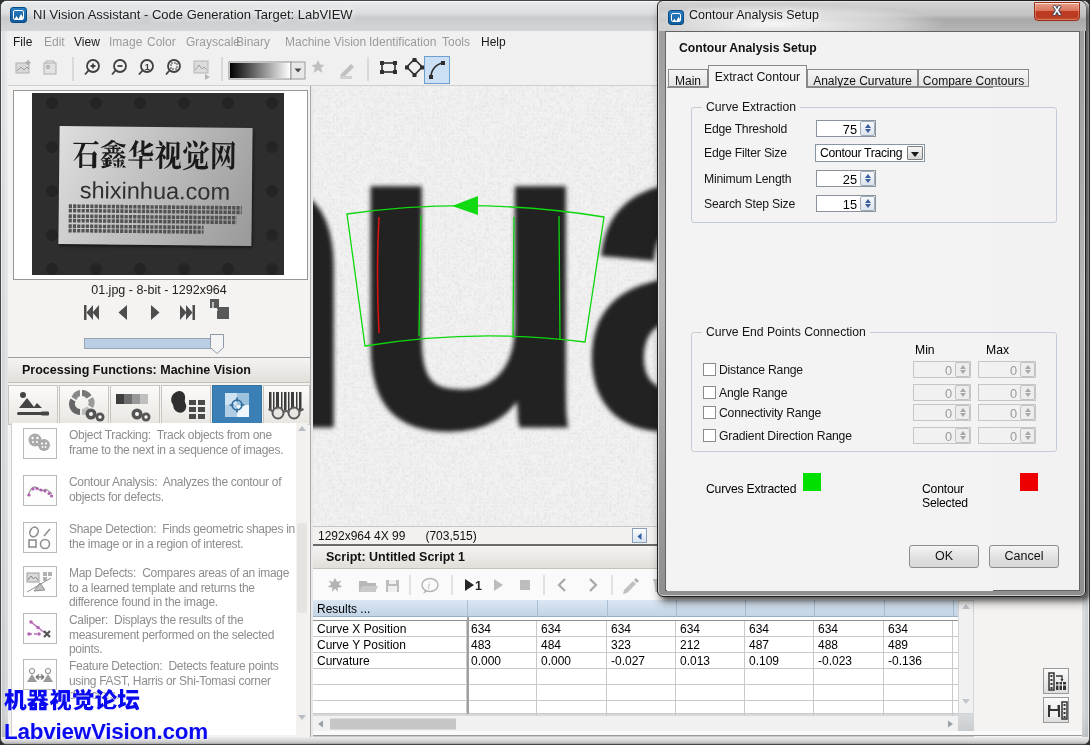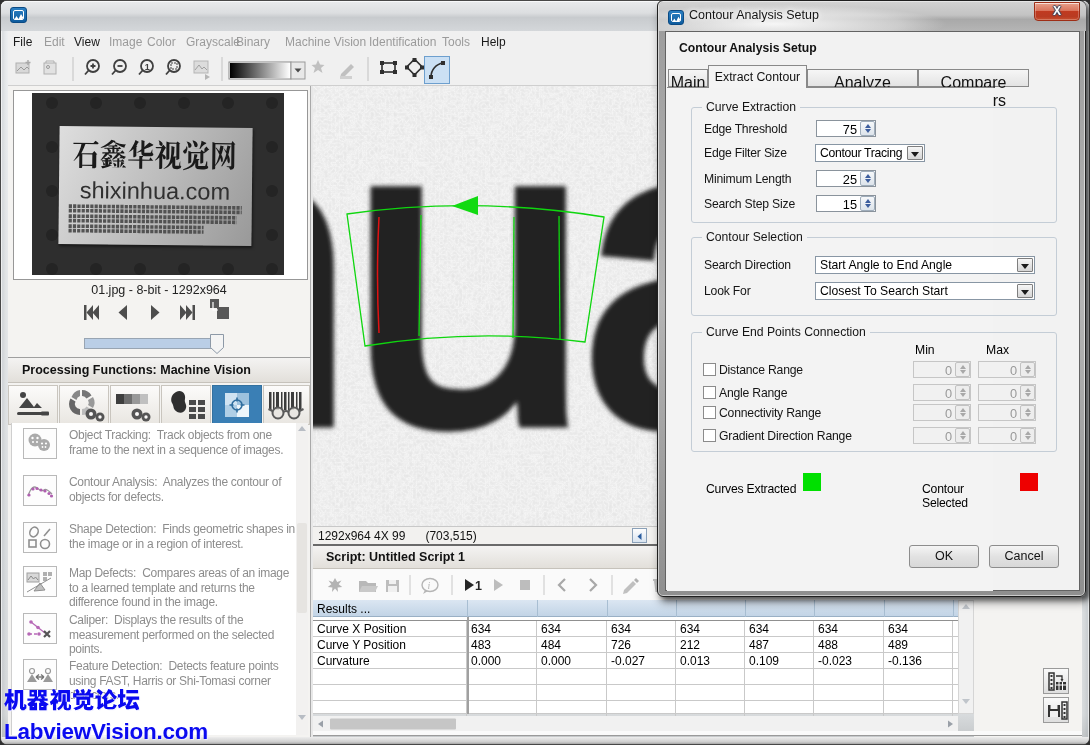--- a/index.html
+++ b/index.html
@@ -59,21 +59,21 @@
 
 #wm1{position:absolute;left:4px;top:689px;z-index:60}
 #wm2{position:absolute;left:4px;top:719px;z-index:60;font-size:22.4px;font-weight:bold;color:#0a0af0;letter-spacing:-0.2px;text-shadow:1px 1px 0 rgba(235,235,255,.9)}
 
 #dlg{position:absolute;left:657px;top:0px;width:429px;height:597px;z-index:100;border-radius:6px;background:linear-gradient(#c9c9c9,#9e9e9e 30px,#b5b5b5 50%,#8f8f8f);border:1px solid #1f1f1f;box-shadow:inset 0 0 0 1px rgba(255,255,255,.55),4px 3px 5px rgba(0,0,0,.5),2px 6px 9px rgba(0,0,0,.35)}
 #dlg-title{position:absolute;left:10px;top:8px;font-size:12.5px;color:#151515;text-shadow:0 0 9px #fff,0 0 5px #fff}
 #dlg-ico{position:absolute;left:10px;top:9px;width:16px;height:15px;border-radius:3px;background:linear-gradient(#2a7fc2,#0f5c9e);border:1px solid #0a4a84}
 #dlg-close{position:absolute;left:376px;top:1px;width:46px;height:19px;border-radius:0 0 4px 4px;background:linear-gradient(#e9a08b 0%,#d9745c 45%,#c03a20 50%,#b93b22 80%,#c8502f 100%);border:1px solid #9e2e16;box-shadow:inset 0 1px 0 rgba(255,255,255,.55),inset 0 0 0 1px rgba(255,255,255,.25);color:#fff;font-weight:bold;font-size:12px;text-align:center;line-height:16px;text-shadow:-1px 0 1px #3a4a63,1px 0 1px #3a4a63,0 1px 1px #3a4a63,0 -1px 1px #3a4a63}
 #dlg-client{position:absolute;left:7px;top:30px;width:415px;height:560px;background:#f2f2f2;border:1px solid #636363}
 #dlg-hdr{position:absolute;left:1px;top:1px;width:411px;height:29px;background:#f2f2f2;font-weight:bold;font-size:12.2px;color:#111;padding:8px 0 0 12px}
-.tab{position:absolute;top:37px;height:18px;background:linear-gradient(#f6f6f6,#e3e3e3);border:1px solid #898989;font-size:16px;color:#111;text-align:center;padding-top:4px}
+.tab{position:absolute;top:37px;height:18px;background:linear-gradient(#f6f6f6,#e3e3e3);border:1px solid #898989;font-size:12px;color:#111;text-align:center;padding-top:4px}
 .tab.sel{top:33px;height:23px;background:#f4f4f4;border-bottom:none;z-index:2;font-size:12.3px;padding-top:4px}
 #tabpanel{position:absolute;left:1px;top:55px;width:326px;height:504px;background:#f3f3f3;border-top:1px solid #898989}
 .grp{position:absolute;left:24px;width:366px;border:1px solid #c4cdd6;border-radius:3px}
 .grplbl{position:absolute;left:10px;top:-8px;background:#f3f3f3;padding:0 4px;font-size:12.2px;color:#151515}
 .flbl{position:absolute;left:12px;font-size:12.2px;color:#151515;letter-spacing:-0.2px}
 .spin{position:absolute;width:60px;height:17px;background:#fff;border:1px solid #8a939c;font-size:12.8px;text-align:right;padding:1px 18px 0 0;color:#000}
 .spin.dis{background:#f1f1f1;border-color:#c6c6c6;color:#9a9a9a}
 .spin i{position:absolute;right:0px;top:0px;width:15px;height:15px;background:linear-gradient(#f6f8fa,#dde4eb);border:1px solid #9fadbb;border-radius:2px}
 .spin i:before,.spin i:after{content:"";position:absolute;left:3.5px;border-left:3.5px solid transparent;border-right:3.5px solid transparent}
 .spin i:before{top:2px;border-bottom:4px solid #3d5e9e}
@@ -93,20 +93,21 @@
 <div id="stage">
 <div id="win"></div>
 <div id="titlebar"></div>
 <div id="title-ico">
       <div class="ni-mt">
         <svg width="13" height="12" viewBox="0 0 13 12">
           <path d="M0 12 L0 9 L2.5 5 L4.5 8 L7 3 L9.5 7 L11 5 L13 8 L13 12 Z" fill="#fff"></path>
         </svg>
       </div>
     </div>
+<div id="title-txt">NI Vision Assistant - Code Generation Target: LabVIEW</div>
 <div id="menubar">
 <span style="left:5px">File</span>
 <span class="d" style="left:36px">Edit</span>
 <span style="left:66px">View</span>
 <span class="d" style="left:101px">Image</span>
 <span class="d" style="left:139px">Color</span>
 <span class="d" style="left:178px">Grayscale</span>
 <span class="d" style="left:228px">Binary</span>
 <span class="d" style="left:277px">Machine Vision</span>
 <span class="d" style="left:361px">Identification</span>
@@ -506,21 +507,21 @@
         <div class="tcell" style="left:294px;width:69px">634</div>
         <div class="tcell" style="left:363px;width:69px">634</div>
         <div class="tcell" style="left:432px;width:69px">634</div>
         <div class="tcell" style="left:501px;width:70px">634</div>
         <div class="tcell" style="left:571px;width:69px">634</div>
       </div>
 <div class="trow" style="top:37px;height:16px">
         <div class="tcell" style="left:0px;width:154px">Curve Y Position</div>
         <div class="tcell" style="left:154px;width:70px">483</div>
         <div class="tcell" style="left:224px;width:70px">484</div>
-        <div class="tcell" style="left:294px;width:69px">726</div>
+        <div class="tcell" style="left:294px;width:69px">323</div>
         <div class="tcell" style="left:363px;width:69px">212</div>
         <div class="tcell" style="left:432px;width:69px">487</div>
         <div class="tcell" style="left:501px;width:70px">488</div>
         <div class="tcell" style="left:571px;width:69px">489</div>
       </div>
 <div class="trow" style="top:53px;height:16px">
         <div class="tcell" style="left:0px;width:154px">Curvature</div>
         <div class="tcell" style="left:154px;width:70px">0.000</div>
         <div class="tcell" style="left:224px;width:70px">0.000</div>
         <div class="tcell" style="left:294px;width:69px">-0.027</div>
@@ -631,27 +632,20 @@
 <div class="flbl" style="top:14px">Edge Threshold</div>
 <div class="spin" style="left:124px;top:12px">75<i></i></div>
 <div class="flbl" style="top:38px">Edge Filter Size</div>
 <div class="combo" style="left:123px;top:36px;width:110px;letter-spacing:-0.3px">Contour Tracing<div class="drop"></div></div>
 <div class="flbl" style="top:64px">Minimum Length</div>
 <div class="spin" style="left:124px;top:62px">25<i></i></div>
 <div class="flbl" style="top:89px">Search Step Size</div>
 <div class="spin" style="left:124px;top:87px">15<i></i></div>
 </div>
 
-<div class="grp" style="top:149px;height:79px">
-<div class="grplbl">Contour Selection</div>
-<div class="flbl" style="top:20px">Search Direction</div>
-<div class="combo" style="left:123px;top:18px;width:220px">Start Angle to End Angle<div class="drop"></div></div>
-<div class="flbl" style="top:46px">Look For</div>
-<div class="combo" style="left:123px;top:44px;width:220px">Closest To Search Start<div class="drop"></div></div>
-</div>
 
 <div class="grp" style="top:244px;height:120px">
 <div class="grplbl">Curve End Points Connection</div>
 <div style="position:absolute;left:223px;top:10px;font-size:12.2px">Min</div>
 <div style="position:absolute;left:294px;top:10px;font-size:12.2px">Max</div>
 <div class="cb" style="left:11px;top:30px"></div>
             <div class="cblbl" style="left:27px;top:30px">Distance Range</div>
 <div class="spin dis" style="width:58px;left:221px;top:28px">0<i></i></div>
             <div class="spin dis" style="width:58px;left:286px;top:28px">0<i></i></div>
 <div class="cb" style="left:11px;top:53px"></div>

